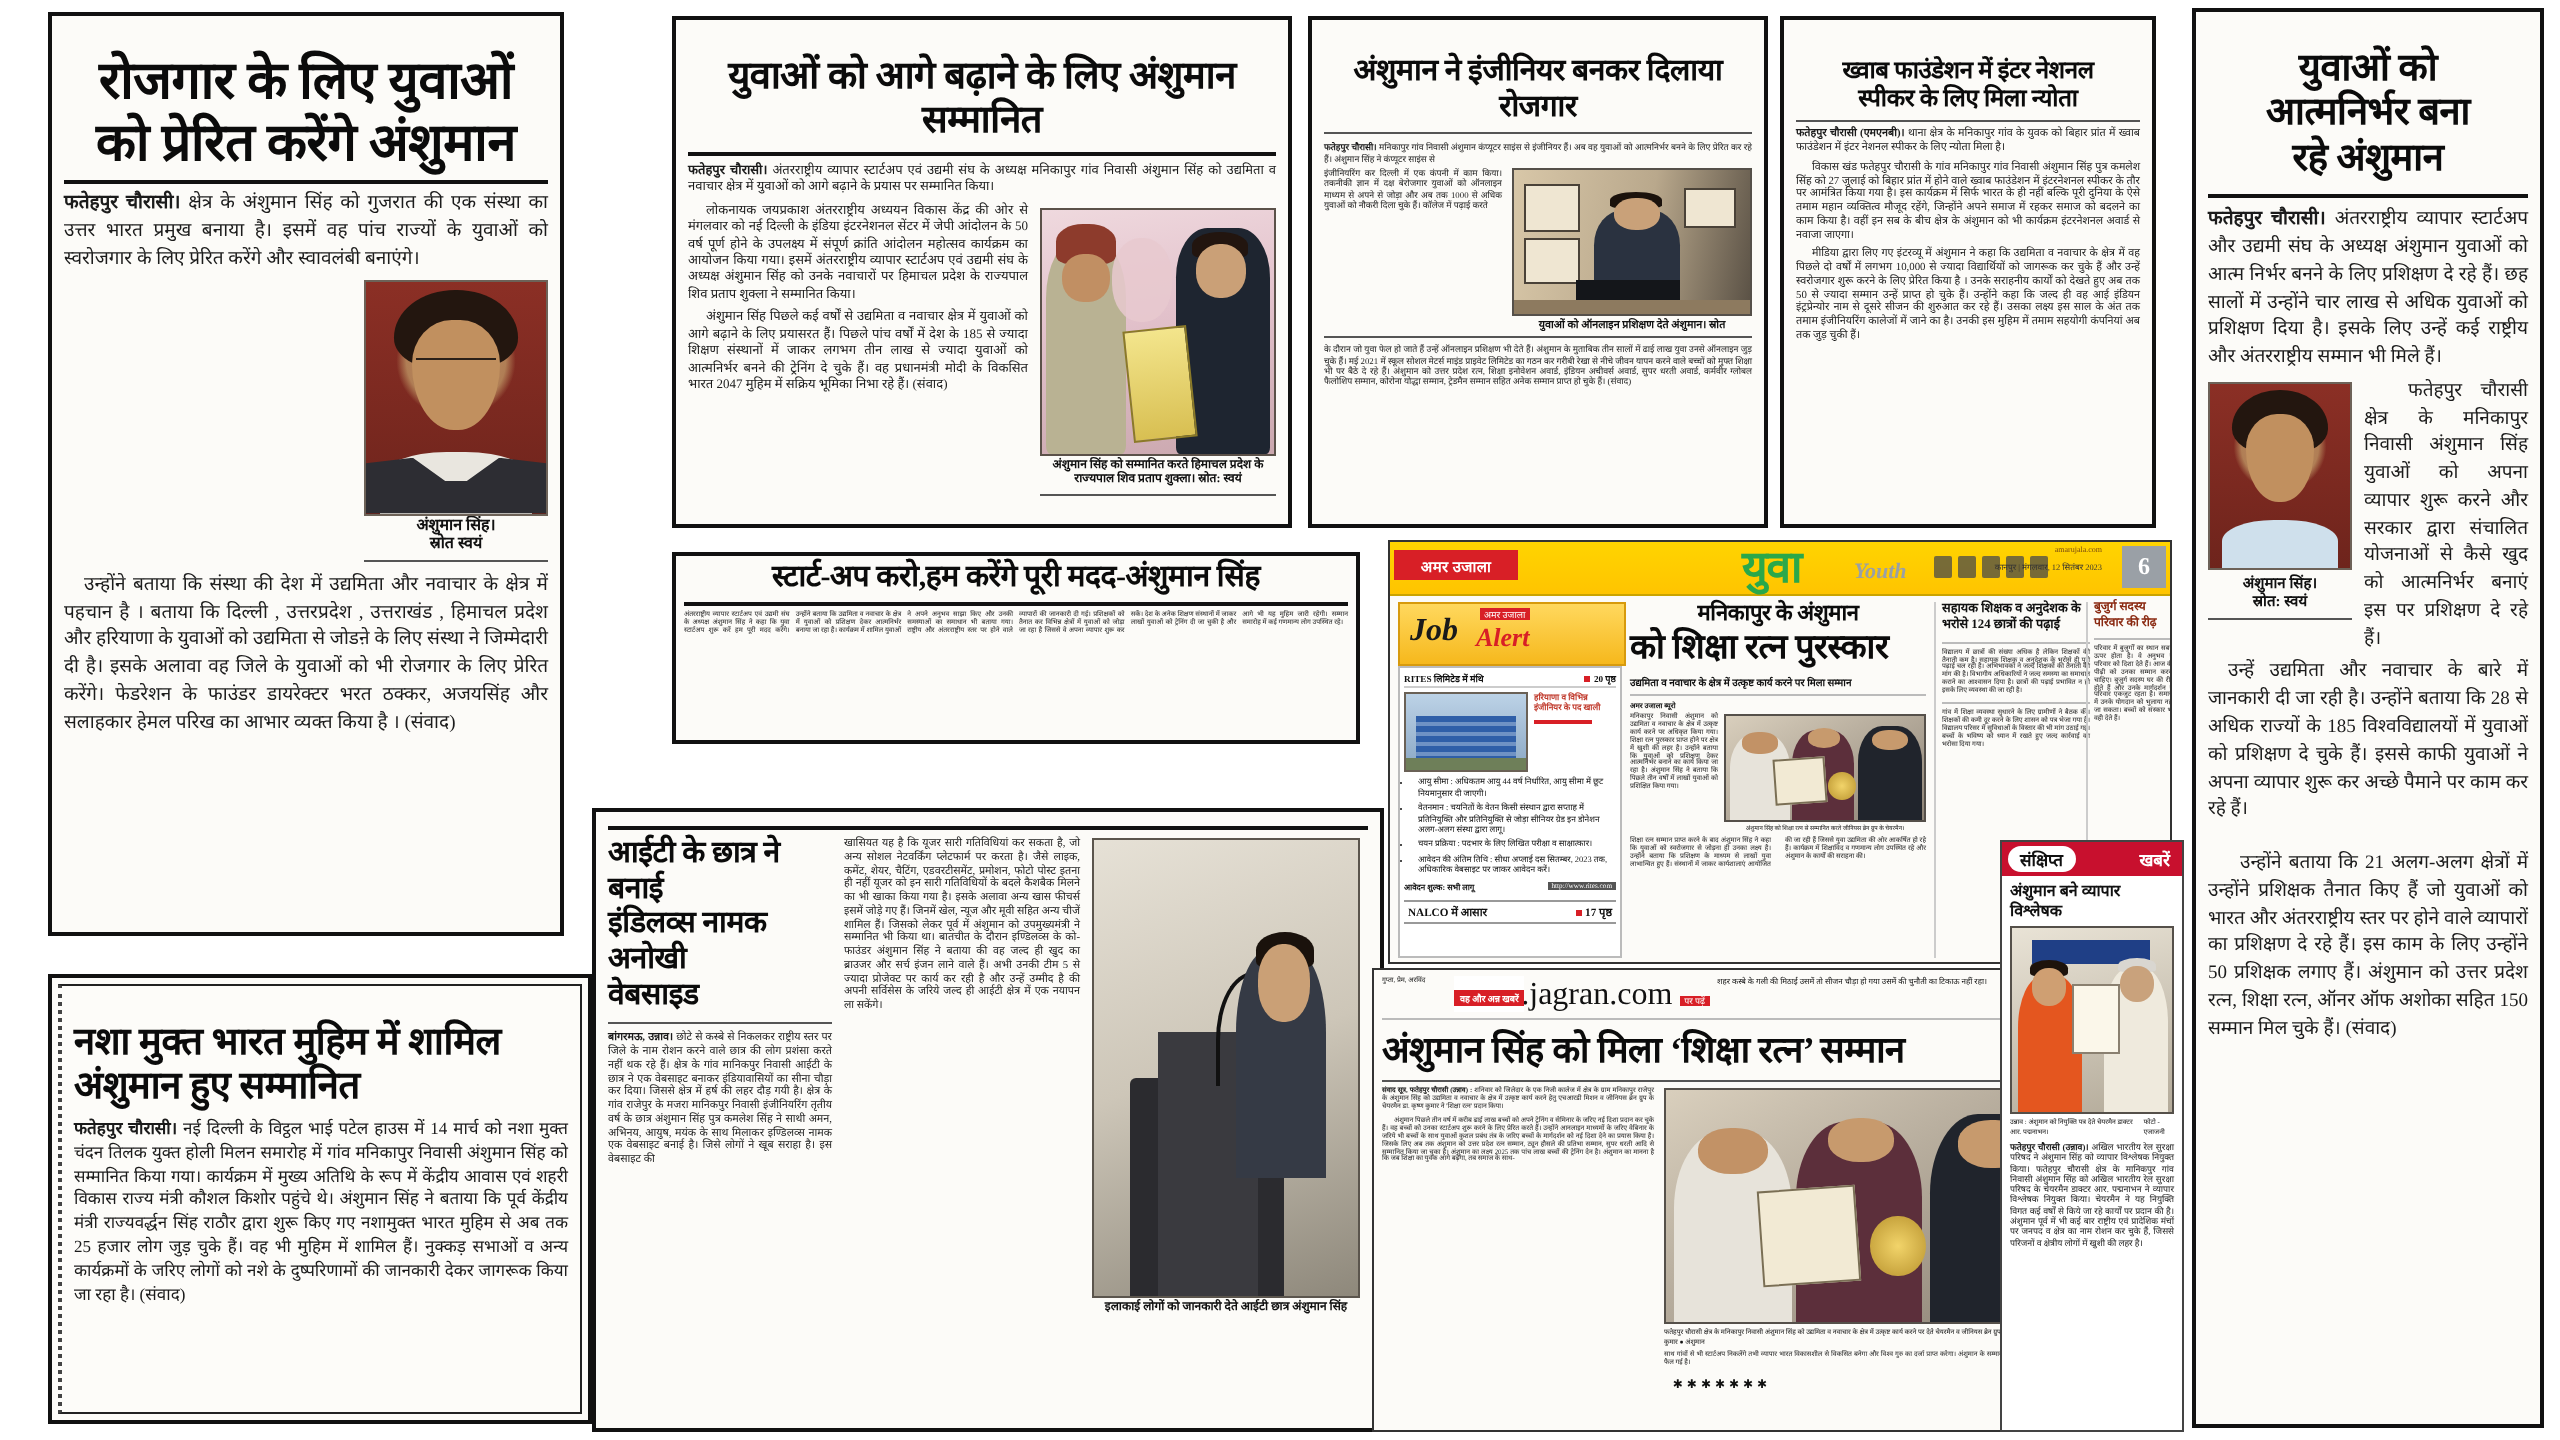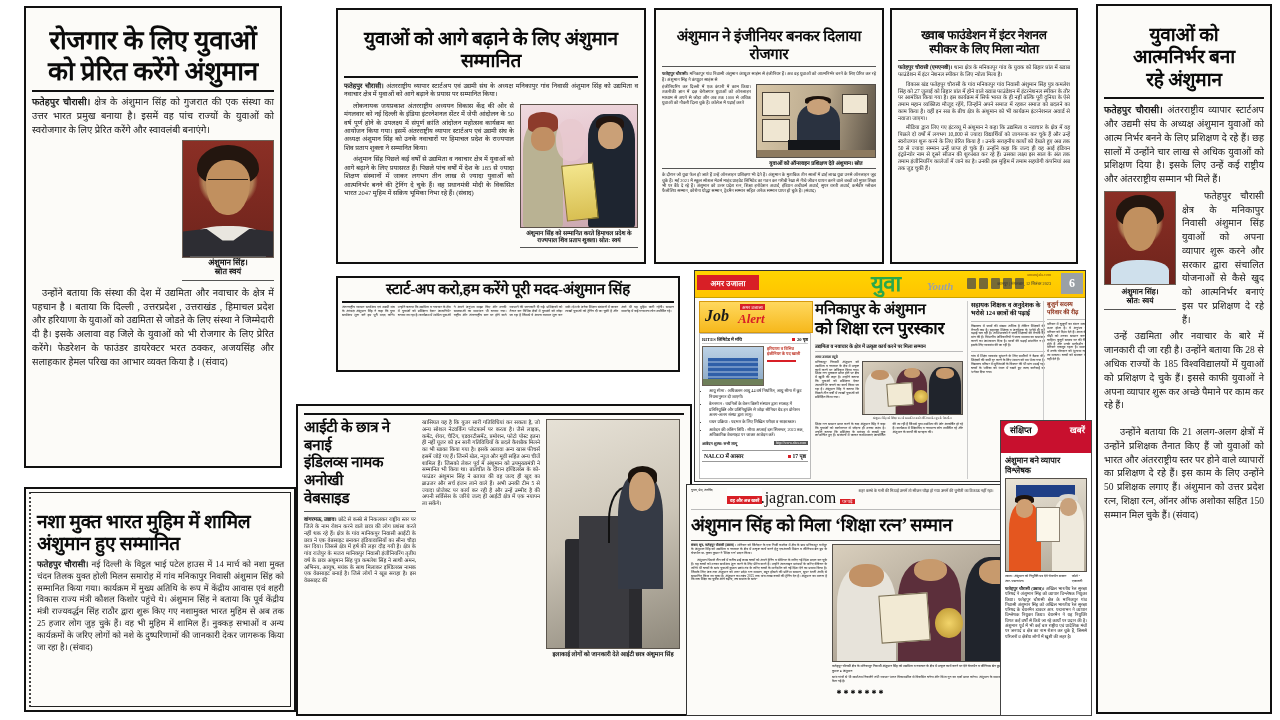--- a/index.html
+++ b/index.html
@@ -142,21 +142,21 @@
   .jobalert{position:absolute;background:linear-gradient(#ffd85e,#f6b81c);border:1px solid #d79a0d;}
   .jobalert .job{position:absolute;left:5px;top:5px;font-size:16px;font-weight:700;font-style:italic;color:#1a1a1a;}
   .jobalert .alert{position:absolute;left:38px;top:9px;font-size:13px;font-weight:700;font-style:italic;color:#d81f26;}
   .jobalert .au{position:absolute;left:40px;top:2px;font-size:4.6px;background:#d81f26;color:#fff;padding:0 2px;}
 
   
   .jag{position:absolute;background:#fff;}
   .jag .red{display:inline-block;background:#d81f26;color:#fff;font-size:4.6px;font-weight:700;padding:1px 3px;}
 
   
-  .skhead{position:relative;height:32px;background:#c8102e;}
+  .skhead{position:relative;height:17px;background:#c8102e;}
   .skhead .w{position:absolute;left:3px;top:2px;height:13px;background:#fff;border-radius:7px;padding:0 6px;display:flex;align-items:center;font-size:8.5px;font-weight:700;color:#111;}
   .skhead .r{position:absolute;right:6px;top:2px;height:13px;display:flex;align-items:center;font-size:8.5px;font-weight:700;color:#fff;}
 
   .nalco{display:flex;justify-content:space-between;align-items:center;border-top:1px solid #999;border-bottom:1px solid #999;font-size:5.6px;font-weight:700;padding:1px 2px;}
   .dot{display:inline-block;width:3px;height:3px;background:#d81f26;margin-right:2px;vertical-align:middle;}
   .bul{font-size:4.2px;line-height:1.35;}
   .bul li{margin-bottom:1.5px;}
   ul{margin:0;padding-left:7px;}
   .stars{text-align:center;font-size:6px;letter-spacing:2px;}
 </style>
@@ -406,21 +406,21 @@
         <span style="font-size:4px;font-weight:700;">आवेदन शुल्क: सभी लागू</span>
         <span style="font-size:3.6px;background:#555;color:#fff;padding:0 2px;">http://www.rites.com</span>
       </div>
       <div class="nalco" style="margin-top:4px;">
         <span>NALCO में आसार</span>
         <span><span class="dot"></span><span>17 पृष्ठ</span></span>
       </div>
     </div>
 
     <div style="position:absolute;left:120px;top:30px;width:148px;height:178px;">
-      <div class="hl lg left" style="font-size:15px;">मनिकापुर के अंशुमान</div>
+      <div class="hl lg left" style="font-size:11px;text-align:center;">मनिकापुर के अंशुमान</div>
       <div class="hl lg left" style="font-size:17px;">को शिक्षा रत्न पुरस्कार</div>
       <div style="font-size:5px;font-weight:700;margin-top:4px;border-bottom:1px solid #bbb;padding-bottom:2px;">उद्यमिता व नवाचार के क्षेत्र में उत्कृष्ट कार्य करने पर मिला सम्मान</div>
       <div style="font-size:3.6px;font-weight:700;margin-top:2px;">अमर उजाला ब्यूरो</div>
       <div style="display:flex;gap:3px;margin-top:2px;">
         <div class="body t4" style="width:44px;">
           मनिकापुर निवासी अंशुमान को उद्यमिता व नवाचार के क्षेत्र में उत्कृष्ट कार्य करने पर अधिकृत किया गया। शिक्षा रत्न पुरस्कार प्राप्त होने पर क्षेत्र में खुशी की लहर है। उन्होंने बताया कि युवाओं को प्रशिक्षण देकर आत्मनिर्भर बनाने का कार्य किया जा रहा है। अंशुमान सिंह ने बताया कि पिछले तीन वर्षों में लाखों युवाओं को प्रशिक्षित किया गया।
         </div>
         <div style="flex:1;">
           <div class="award" style="height:52px;">
             <div class="bk"></div>

